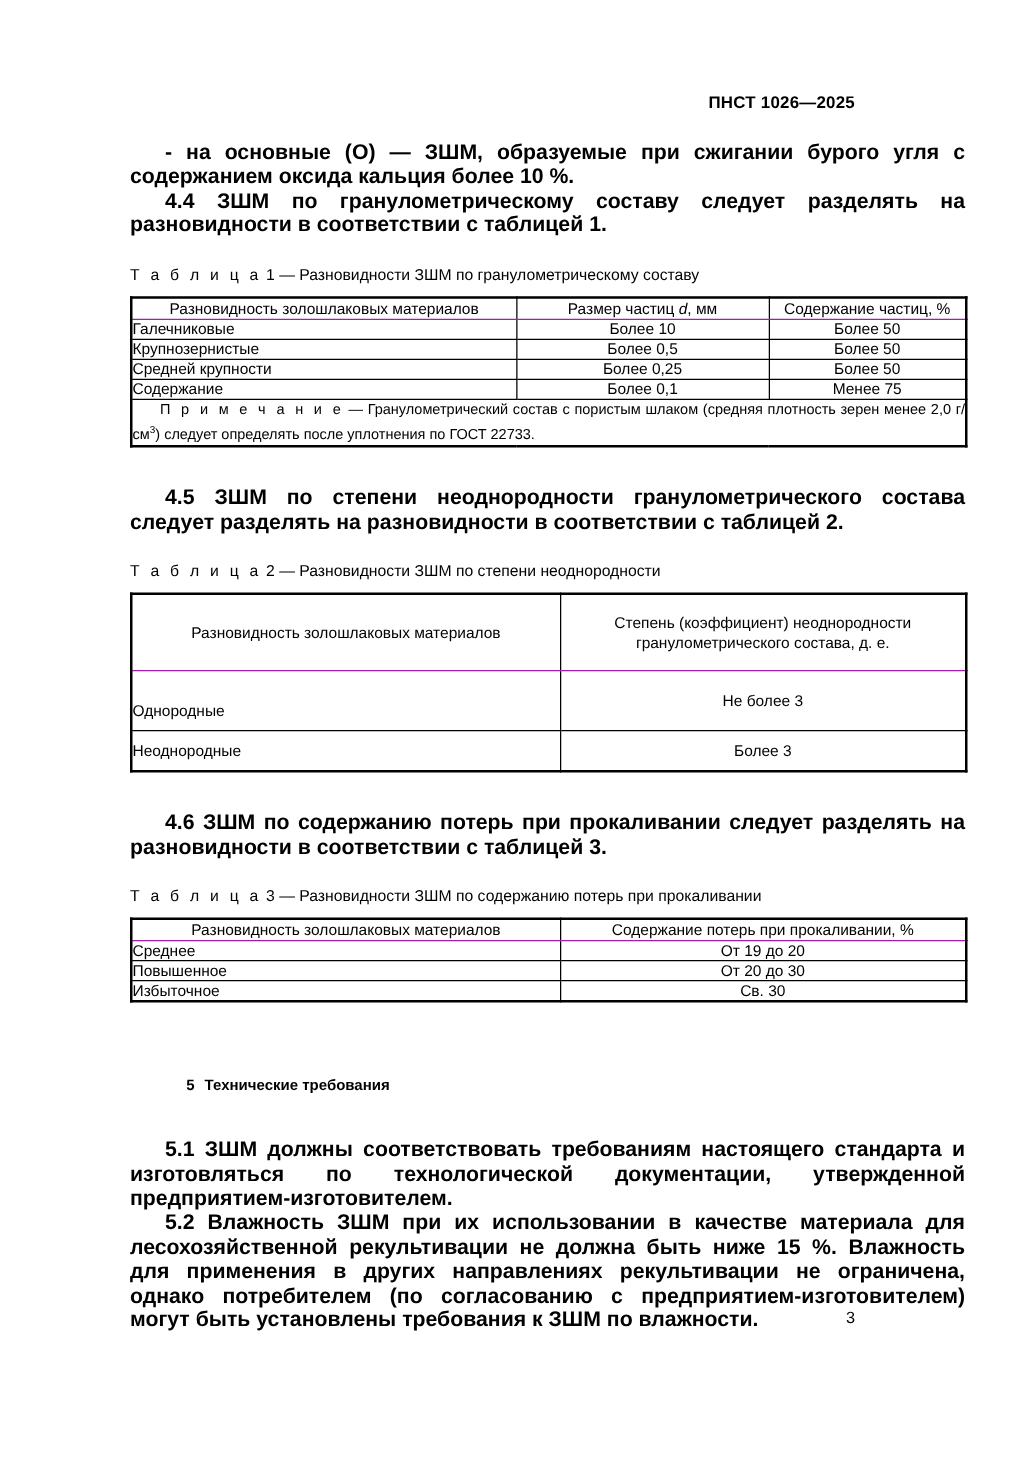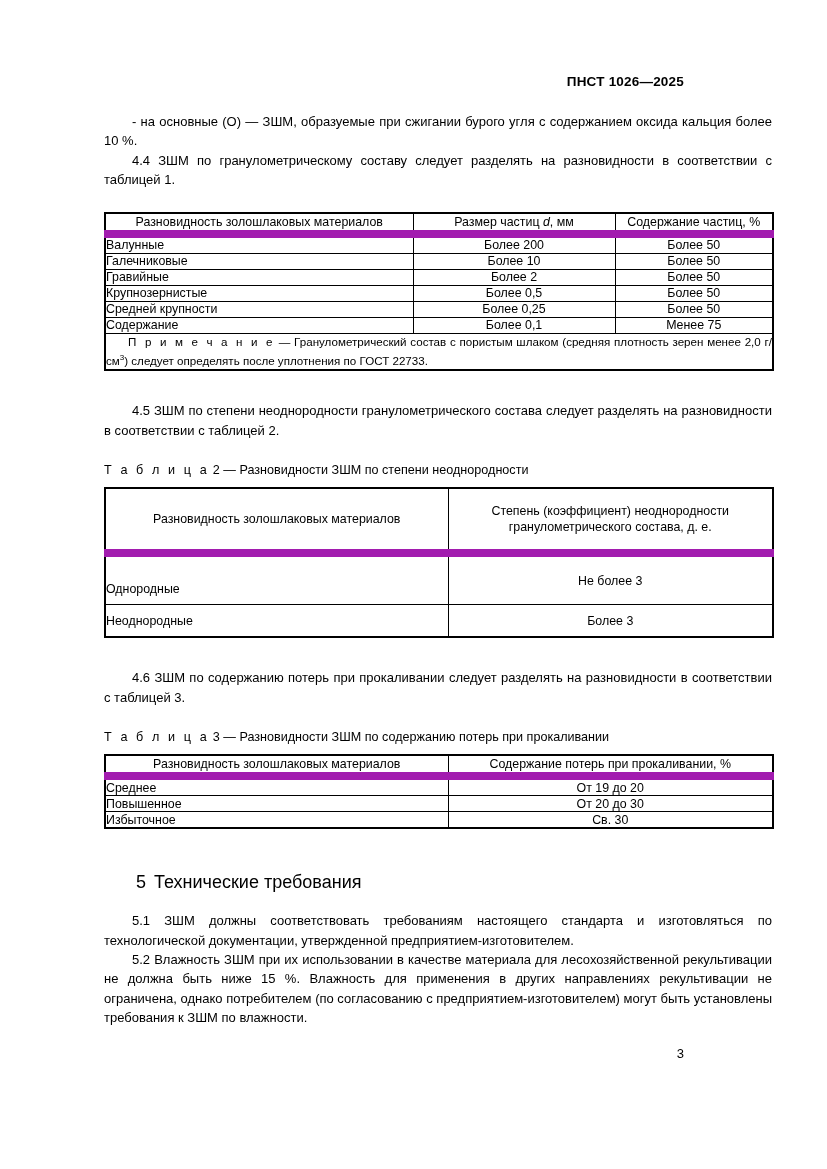--- a/index.html
+++ b/index.html
@@ -35,25 +35,26 @@
   
   .content {
     position: absolute;
     left: 60px;
     top: 112px;
     width: 668px;
   }
 
   p.body-text {
     margin: 0;
-    font-size: 13px;
+    font-size: 17px;
     line-height: 19.4px;
     text-align: justify;
     text-justify: inter-word;
     hyphens: none;
+    font-weight: bold;
   }
   p.body-text.indent {
     text-indent: 28px;
   }
   .gap-sm { height: 9px; }
   .gap-md { height: 15px; }
   .gap-lg { height: 22px; }
   .gap-xl { height: 30px; }
 
   
@@ -75,21 +76,21 @@
     font-size: 12.4px;
   }
   table.doc-table td,
   table.doc-table th {
     border: 1px solid #000000;
     padding: 0;
     font-weight: normal;
     vertical-align: middle;
   }
   table.doc-table thead th {
-    border-bottom: 8px solid #a21caf;
+    border-bottom: 1px solid #a21caf;
   }
   table.doc-table {
     border: 2px solid #000000;
   }
   .cell-head {
     text-align: center;
     padding: 8px 6px;
     line-height: 16px;
   }
   .cell-left {
@@ -114,23 +115,23 @@
     letter-spacing: 2.4px;
   }
   .note-cell .indent-first {
     display: inline-block;
     width: 22px;
   }
   sup { font-size: 8px; vertical-align: super; }
 
   
   h2.section-heading {
-    font-size: 18px;
-    font-weight: normal;
-    margin: 4px;
+    font-size: 12px;
+    font-weight: bold;
+    margin: 17px;
     padding-left: 28px;
     line-height: 20px;
   }
   h2.section-heading .num { margin-right: 8px; }
 
   
   .page-number {
     position: absolute;
     right: 99px;
     bottom: 108px;
@@ -145,50 +146,44 @@
   <div class="page-header">ПНСТ 1026—2025</div>
 
   <div class="content">
 
     <p class="body-text indent">-  на основные (О) — ЗШМ, образуемые при сжигании бурого угля с содержанием оксида кальция более 10 %.</p>
 
     <p class="body-text indent">4.4  ЗШМ по гранулометрическому составу следует разделять на разновидности в соответствии с таблицей 1.</p>
 
     <div class="gap-lg"></div>
 
+    <div class="tbl-caption">
+      <span class="tkw">Т а б л и ц а</span>
+      <span>1 — Разновидности ЗШМ по гранулометрическому составу</span>
+    </div>
 
     <table class="doc-table">
       <colgroup>
         <col style="width:308px">
         <col style="width:202px">
         <col style="width:158px">
       </colgroup>
       <thead>
         <tr>
           <th class="cell-head">Разновидность золошлаковых материалов</th>
           <th class="cell-head">
             Размер частиц <i>d</i>, мм
           </th>
           <th class="cell-head">Содержание частиц, %</th>
         </tr>
       </thead>
       <tbody>
         <tr>
-          <td class="cell-left">Валунные</td>
-          <td class="cell-center">Более 200</td>
-          <td class="cell-center">Более 50</td>
-        </tr>
-        <tr>
           <td class="cell-left">Галечниковые</td>
           <td class="cell-center">Более 10</td>
-          <td class="cell-center">Более 50</td>
-        </tr>
-        <tr>
-          <td class="cell-left">Гравийные</td>
-          <td class="cell-center">Более 2</td>
           <td class="cell-center">Более 50</td>
         </tr>
         <tr>
           <td class="cell-left">Крупнозернистые</td>
           <td class="cell-center">Более 0,5</td>
           <td class="cell-center">Более 50</td>
         </tr>
         <tr>
           <td class="cell-left">Средней крупности</td>
           <td class="cell-center">Более 0,25</td>

